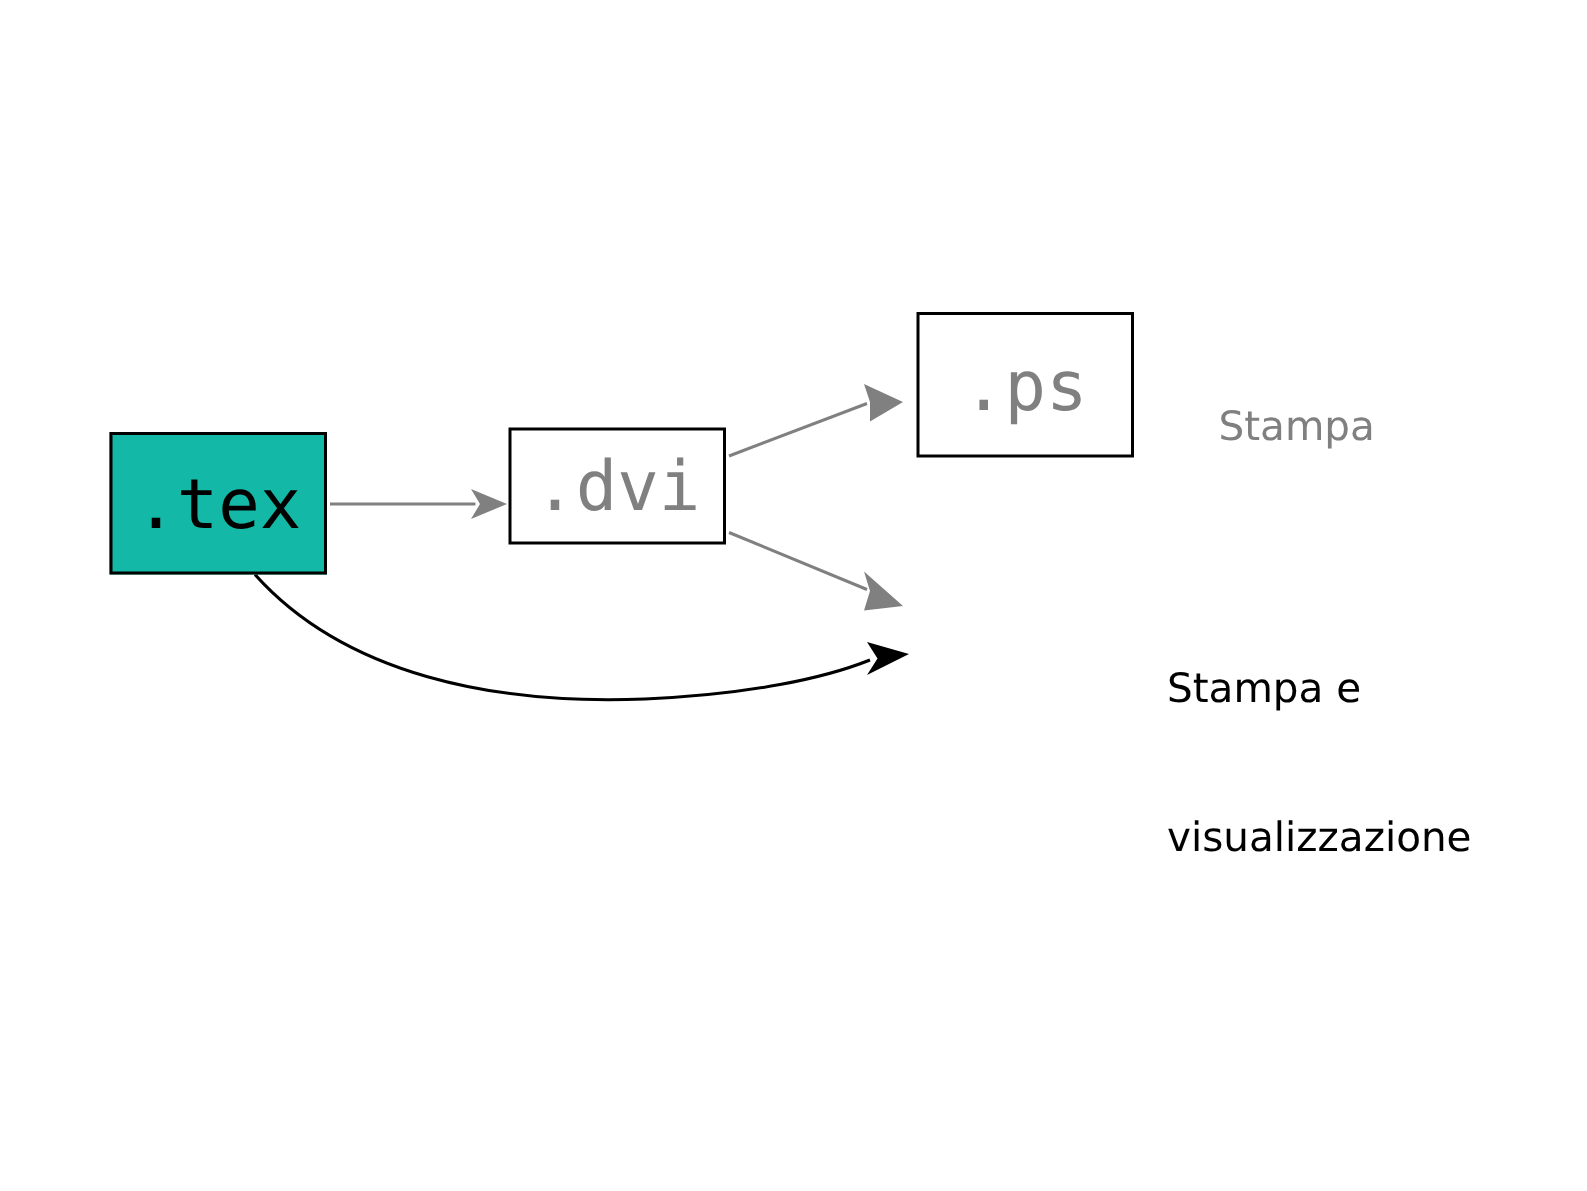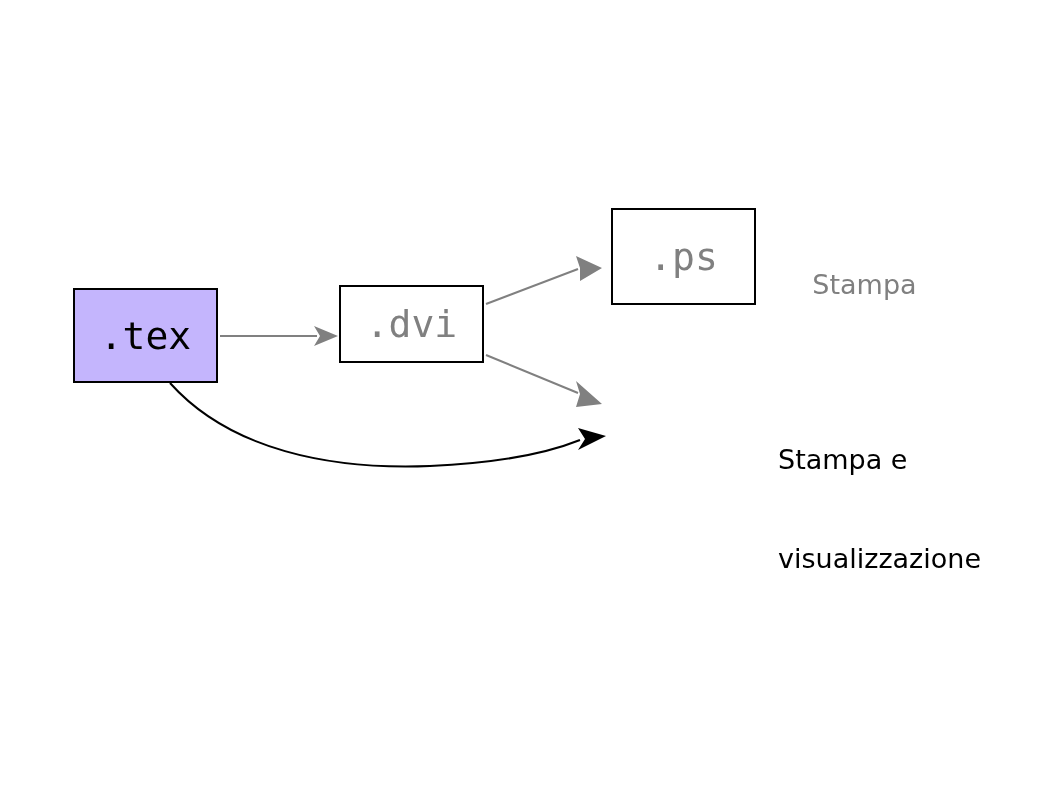--- a/index.html
+++ b/index.html
@@ -25,32 +25,32 @@
     height: 794px;
   }
   .node {
     position: absolute;
     box-sizing: border-box;
     border: 2px solid #000000;
     display: flex;
     align-items: center;
     justify-content: center;
     font-family: "DejaVu Sans Mono", "Liberation Mono", monospace;
-    font-size: 38px;
+    font-size: 46px;
     line-height: 1;
     letter-spacing: 0px;
     white-space: nowrap;
     user-select: none;
   }
   .node-tex {
     left: 73px;
     top: 288px;
     width: 145px;
     height: 95px;
-    background: #c4b5fd;
+    background: #14b8a6;
     color: #000000;
   }
   .node-dvi {
     left: 339px;
     top: 285px;
     width: 145px;
     height: 78px;
     background: #ffffff;
     color: #808080;
   }

